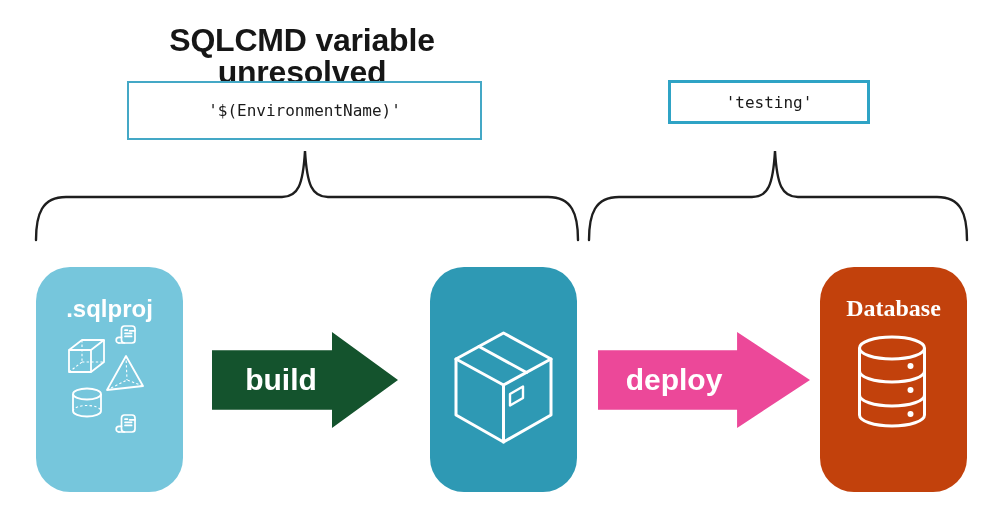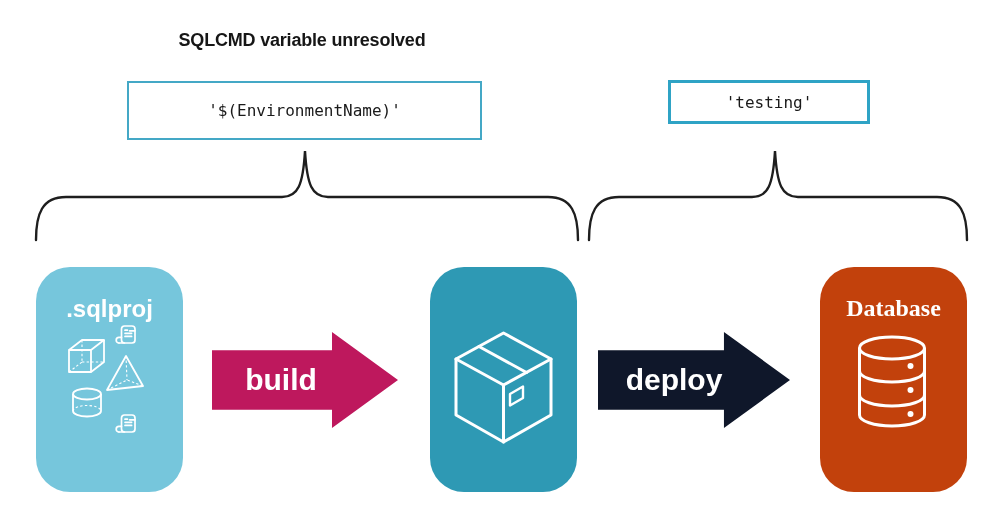--- a/index.html
+++ b/index.html
@@ -2,21 +2,21 @@
 <html><head>
 <meta charset="utf-8">
 <style>
   html,body{margin:0;padding:0;background:#ffffff;}
   .canvas{
     position:relative;width:1000px;height:522px;background:#ffffff;overflow:hidden;
     font-family:"Liberation Sans",sans-serif;
   }
   .heading{
     position:absolute;top:24px;height:32px;line-height:32px;
-    font-size:18px;font-weight:700;color:#161616;text-align:center;letter-spacing:-0.2px;
+    font-size:32px;font-weight:700;color:#161616;text-align:center;letter-spacing:-0.2px;
   }
   .heading-left{left:121px;width:362px;}
   .heading-right{left:613px;width:302px;}
   .codebox{
     position:absolute;background:#ffffff;display:flex;align-items:center;justify-content:center;
     font-family:"DejaVu Sans Mono","Liberation Mono",monospace;
     font-size:16px;color:#1a1a1a;box-sizing:border-box;
   }
   .codebox-left{left:127px;top:81px;width:355px;height:59px;border:2px solid #44a8c6;}
   .codebox-right{left:668px;top:80px;width:202px;height:44px;border:3px solid #2fa3c5;}
@@ -29,26 +29,27 @@
   .stage-database{left:820px;background:#c2410c;font-family:Liberation Serif, serif;}
   .stage-label{
     position:absolute;top:28px;left:0;width:100%;text-align:center;
     font-size:24px;font-weight:700;color:#ffffff;letter-spacing:0;
   }
   .stage-icon{position:absolute;}
   .arrow{
     position:absolute;top:332px;height:96px;
   }
   .arrow-build{
-    left:212px;width:186px;background:#be185d;
+    left:212px;width:186px;background:#14532d;
     clip-path:polygon(0 19%,64.5% 19%,64.5% 0,100% 50%,64.5% 100%,64.5% 81%,0 81%);
   }
   .arrow-deploy{
-    left:598px;width:192px;background:#0f172a;
+    left:598px;width:192px;background:#ec4899;
     clip-path:polygon(0 19%,65.6% 19%,65.6% 0,100% 50%,65.6% 100%,65.6% 81%,0 81%);
+    padding-left:20px;
   }
   .arrow-label{
     position:absolute;top:0;height:100%;display:flex;align-items:center;justify-content:center;
     font-size:30px;font-weight:700;color:#ffffff;
   }
   .arrow-build .arrow-label{left:0;width:138px;}
   .arrow-deploy .arrow-label{left:0;width:152px;}
 </style>
 </head>
 <body>

